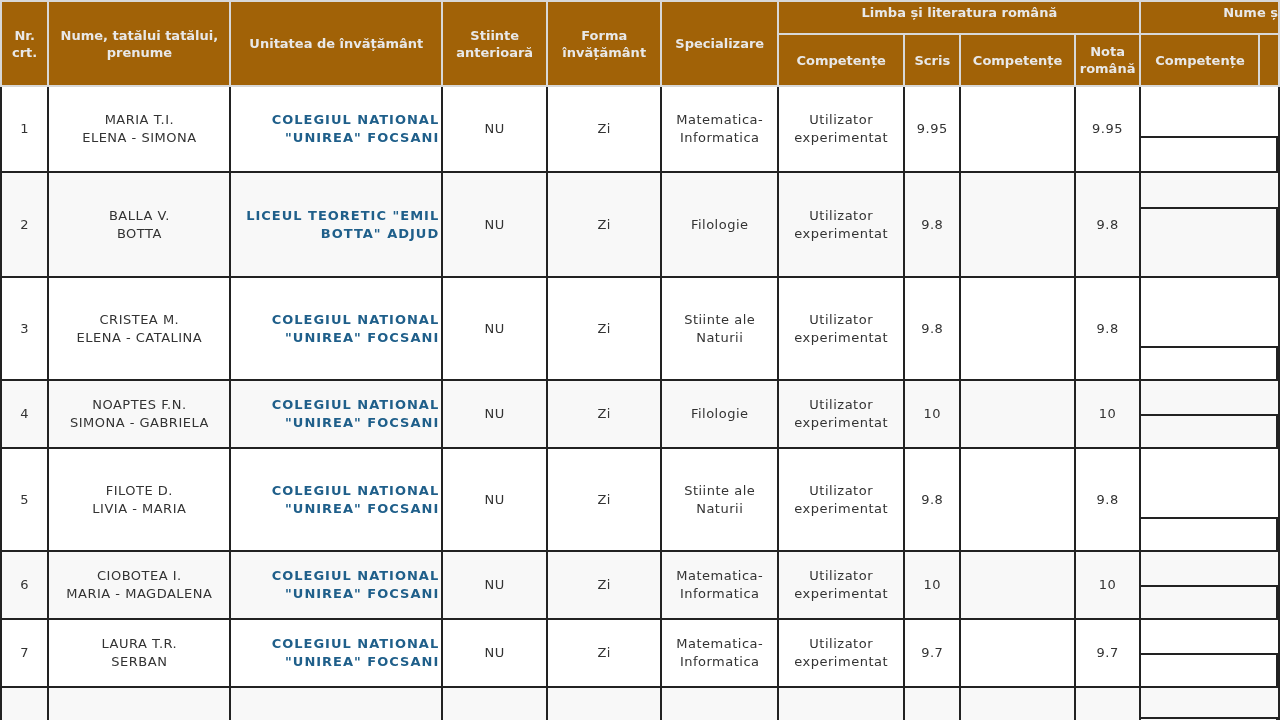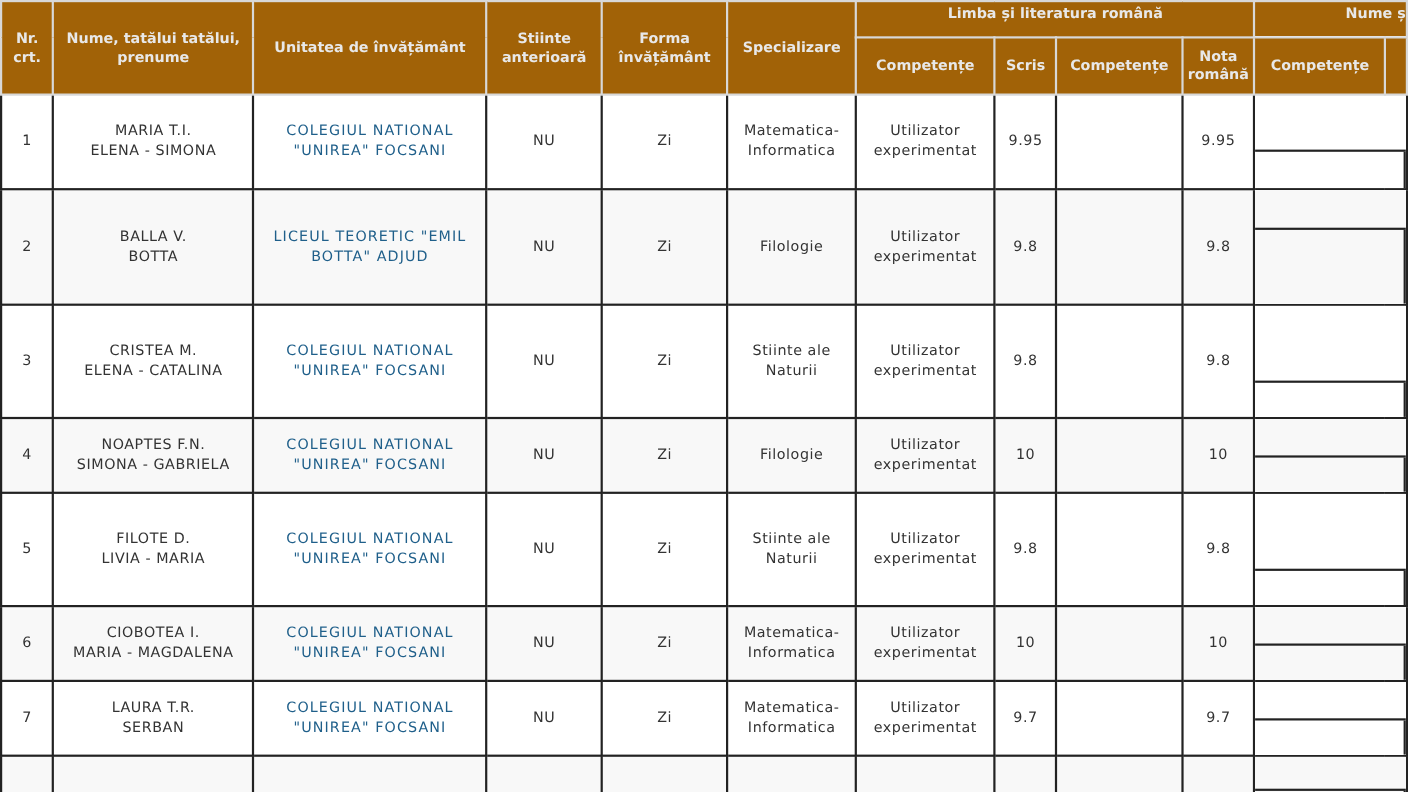--- a/index.html
+++ b/index.html
@@ -4,21 +4,21 @@
 <style>
   html, body { margin:0; padding:0; background:#ffffff; }
   body { width:1280px; height:720px; overflow:hidden; position:relative; font-family:"DejaVu Sans", sans-serif; }
   .tbl { position:absolute; left:0; top:0; }
   table { border-collapse:collapse; table-layout:fixed; }
   th { background:#a16207; color:#e8e8e8; font-weight:bold; font-size:13px; border:2px solid #d8d8d8; text-align:center; vertical-align:middle; padding:0 2px; line-height:17px; }
   th.sub { font-size:13px; }
   td { border:2px solid #222; text-align:center; vertical-align:middle; color:#333; font-size:13px; line-height:18px; padding:0 2px; letter-spacing:0.5px; }
   tr.odd td { background:#ffffff; }
   tr.even td { background:#f8f8f8; }
-  td.school { color:#1f5f8a; font-weight:normal; letter-spacing:1px; }
+  td.school { color:#1f5f8a; font-weight:bold; letter-spacing:1px;text-align:right; }
   td.split { padding:0; position:relative; }
   td.split .top { position:absolute; left:0; right:0; top:0; border-bottom:2px solid #222; }
   td.split .bot { position:absolute; left:0; right:0; bottom:0; }
   td.split .bot-inner { position:absolute; right:0; top:0; bottom:0; width:0; border-left:2px solid #222; }
 </style>
 </head>
 <body>
 
 <div class="tbl">
 <table>

